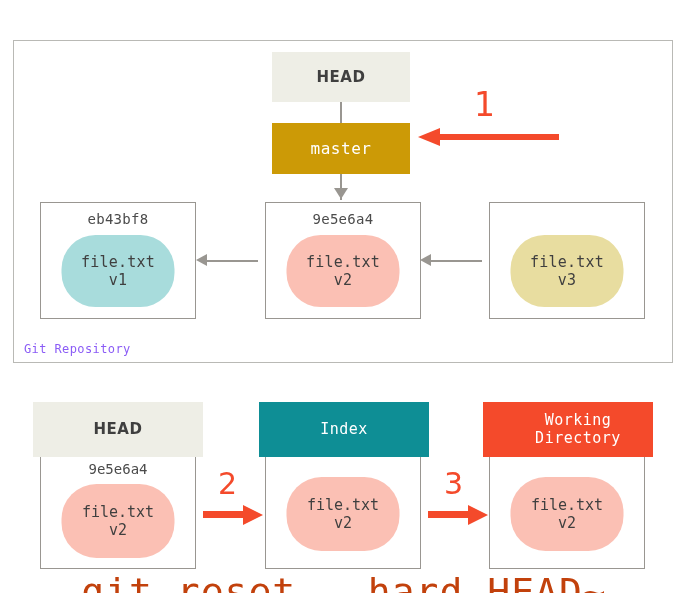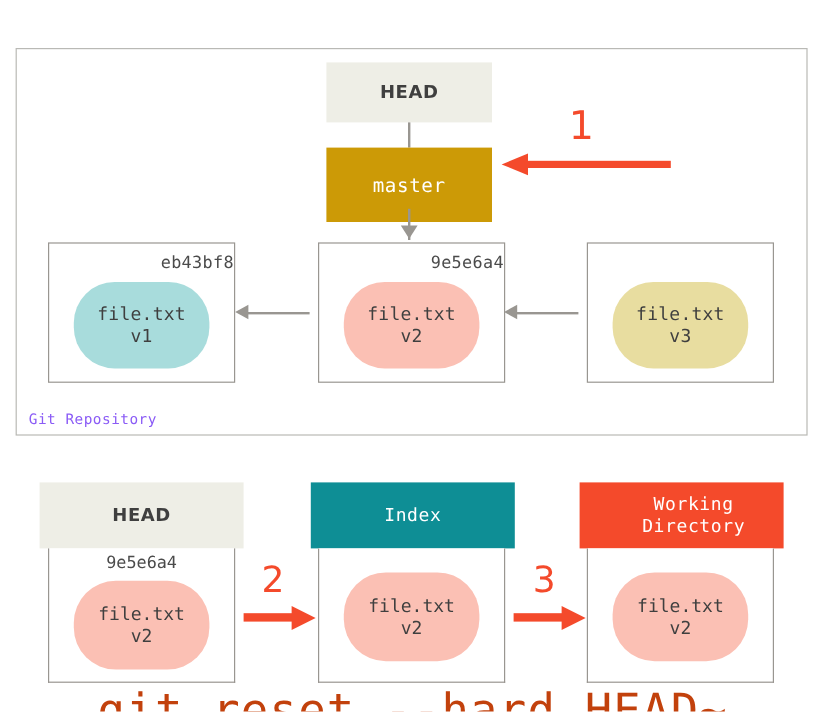--- a/index.html
+++ b/index.html
@@ -47,21 +47,21 @@
     letter-spacing: 0.5px;
   }
   #head-box-top {
     left: 272px; top: 20px;
     width: 138px; height: 50px;
   }
 
   
   #master-box {
     left: 272px; top: 91px;
-    width: 138px; height: 62px;
+    width: 138px; height: 51px;
     background: #cc9a06;
     color: #ffffff;
     display: flex;
     align-items: center;
     justify-content: center;
     font-size: 16px;
     letter-spacing: 0.5px;
   }
 
   
@@ -90,21 +90,21 @@
     border: 1.5px solid #999691;
     background: #ffffff;
   }
   #commit-1 { left: 40px;  top: 170px; width: 156px; height: 117px; }
   #commit-2 { left: 265px; top: 170px; width: 156px; height: 117px; }
   #commit-3 { left: 489px; top: 170px; width: 156px; height: 117px; }
 
   .commit-hash {
     position: absolute;
     left: 0; right: 0; top: 8px;
-    text-align: right;
+    text-align: center;
     font-size: 14px;
     color: #4b4b4b;
     letter-spacing: 0.3px;
   }
   .blob {
     position: absolute;
     left: 50%;
     transform: translateX(-50%);
     top: 32px;
     width: 113px;

